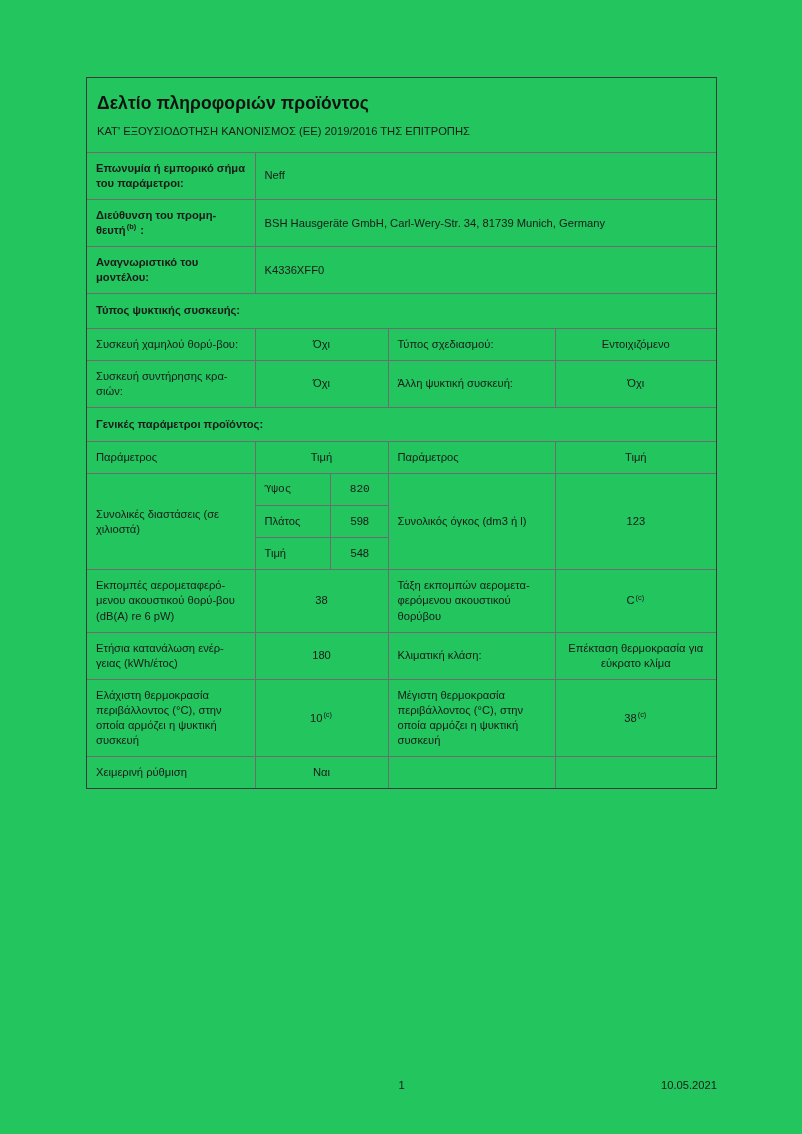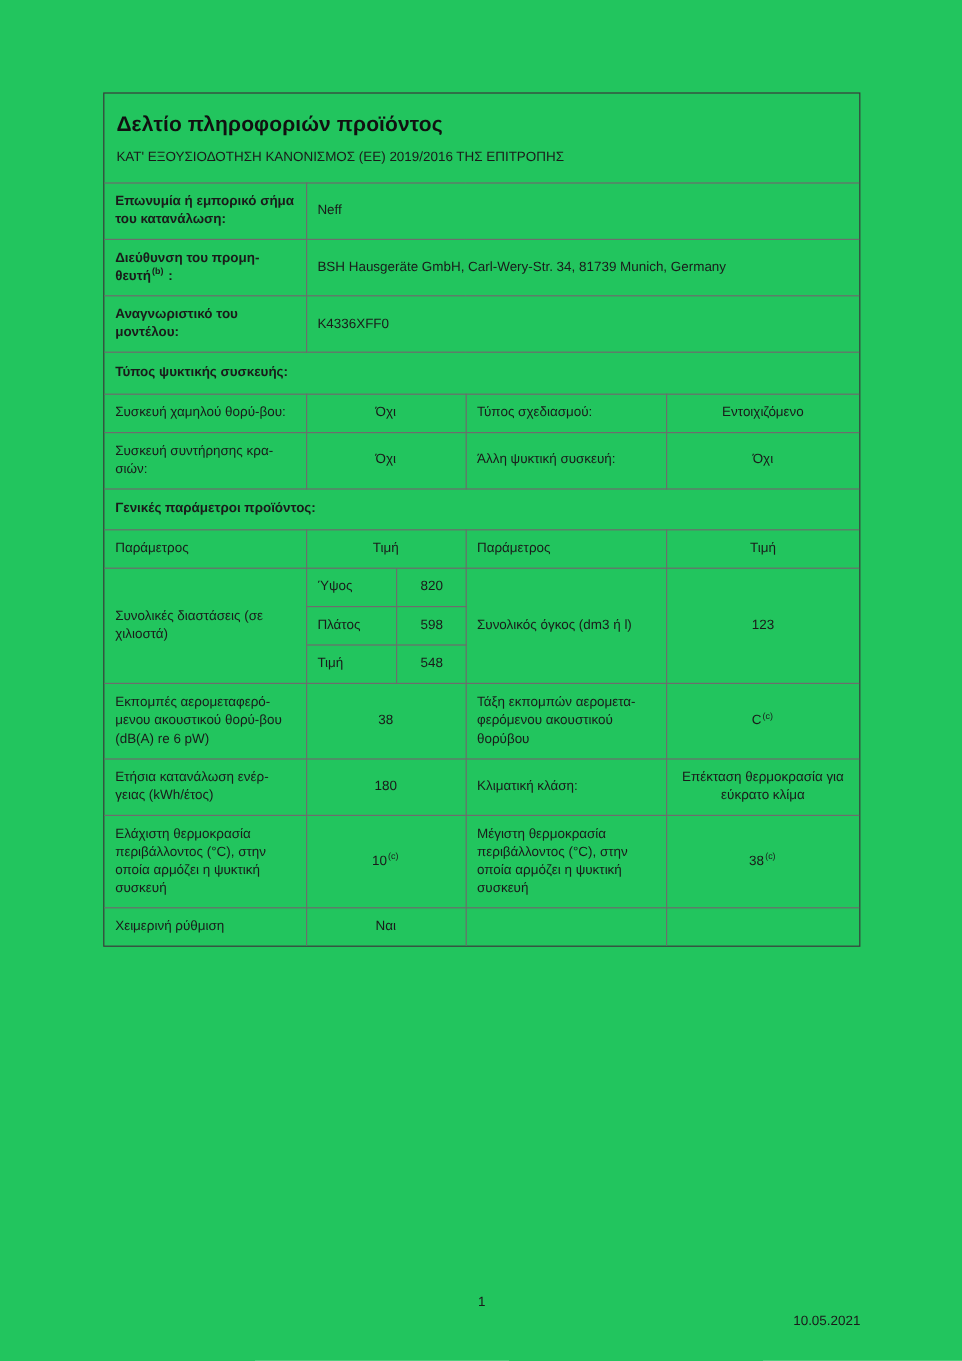--- a/index.html
+++ b/index.html
@@ -86,21 +86,21 @@
     width: 100%;
     border-collapse: collapse;
     table-layout: fixed;
     font-size: 11.2px;
   }
   .nested td {
     border: 1px solid #6d6d6d;
     padding: 8px 9px;
     line-height: 1.35;
   }
-  .nested tr:first-child td { border-top: none; }
+  .nested tr:first-child td { border-top: none; font-family: Liberation Mono, monospace; }
   .nested tr:last-child td { border-bottom: none; }
   .nested td:first-child { border-left: none; }
   .nested td:last-child { border-right: none; }
   .nopad { padding: 0 !important; }
 
   .footer {
     position: absolute;
     left: 86px;
     top: 1079px;
     width: 631px;
@@ -109,21 +109,20 @@
   }
   .footer .pageno {
     position: absolute;
     left: 0; right: 0;
     text-align: center;
   }
   .footer .date {
     position: absolute;
     right: 0;
     text-align: center;
-    margin-top: 16px;
   }
 </style>
 </head>
 <body>
 
 <div class="page">
 
   <div class="sheet">
     <table class="fiche">
       <colgroup>
@@ -141,21 +140,21 @@
           </td>
         </tr>
 
         <tr>
           <td class="reg-cell" colspan="5">
             <div class="reg-line">ΚΑΤ' ΕΞΟΥΣΙΟΔΟΤΗΣΗ ΚΑΝΟΝΙΣΜΟΣ (ΕΕ) 2019/2016 ΤΗΣ ΕΠΙΤΡΟΠΗΣ</div>
           </td>
         </tr>
 
         <tr>
-          <td class="lbl lft">Επωνυμία ή εμπορικό σήμα του κατανάλωση:</td>
+          <td class="lbl lft">Επωνυμία ή εμπορικό σήμα του παράμετροι:</td>
           <td class="lft" colspan="4">Neff</td>
         </tr>
 
         <tr>
           <td class="lbl lft"><span>Διεύθυνση του προμη-θευτή</span><sup class="note">(b)</sup> <span>:</span></td>
           <td class="lft" colspan="4">BSH Hausgeräte GmbH, Carl-Wery-Str. 34, 81739 Munich, Germany</td>
         </tr>
 
         <tr>
           <td class="lbl lft">Αναγνωριστικό του μοντέλου:</td>

